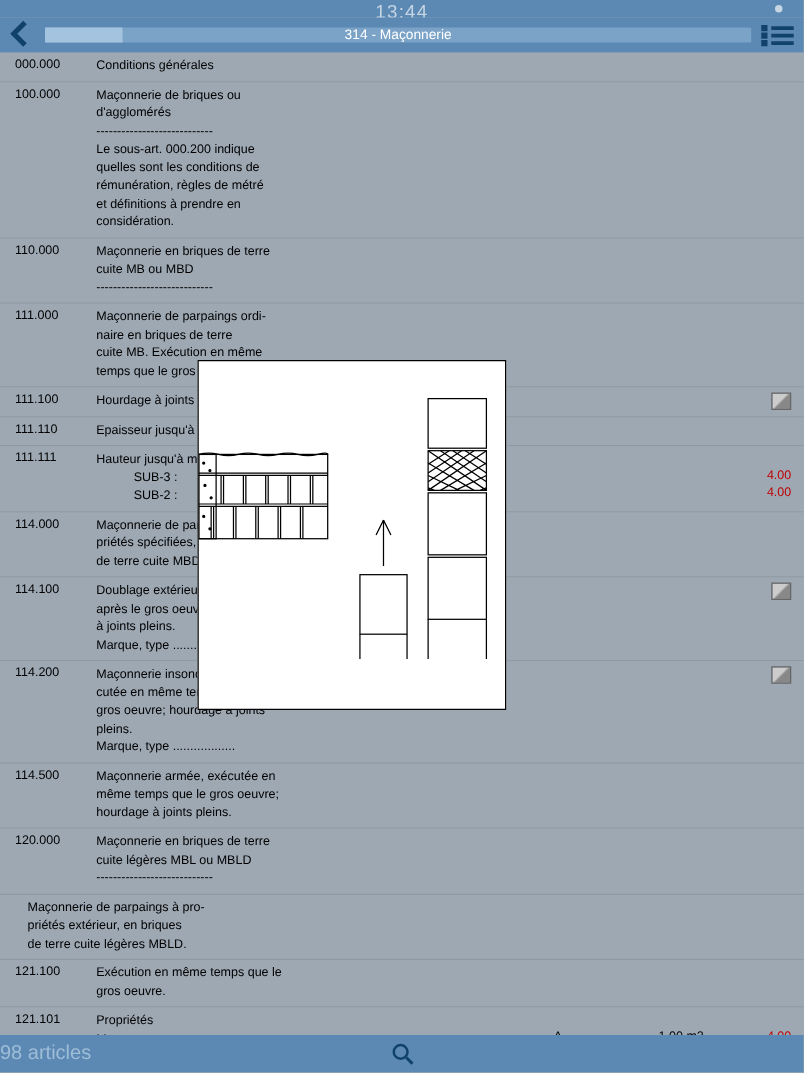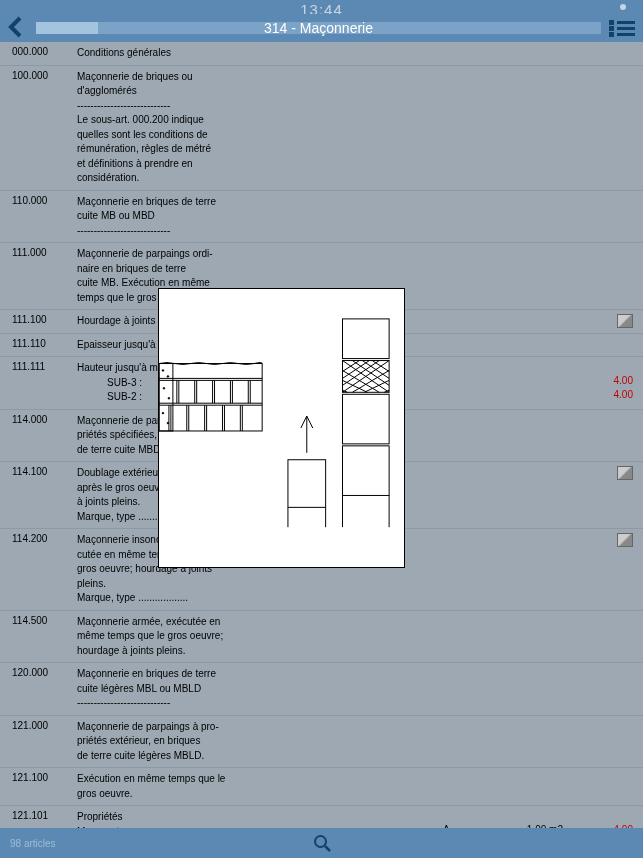--- a/index.html
+++ b/index.html
@@ -7,41 +7,41 @@
   body { background: #9da8b3; color: #000; font-size: 11px; }
 
   .status-bar { height: 14px; background: #5b89b4; position: relative; }
   .status-time { position: absolute; left: 50%; top: 1px; transform: translateX(-50%); font-size: 15px; color: #c6d5e3; letter-spacing: 1px; }
   .status-dot { position: absolute; top: 4px; left: 620px; width: 6px; height: 6px; border-radius: 50%; background: #c6d5e3; }
 
   .header { height: 28px; background: #5b89b4; display: flex; align-items: center; padding: 0 8px; position: relative; }
   .back-btn { width: 20px; height: 24px; color: #11436a; font-size: 24px; line-height: 22px; cursor: pointer; font-weight: bold; }
   .progress-track { flex: 1; height: 12px; background: #7aa3c7; margin: 0 8px; position: relative; border-radius: 1px; }
   .progress-fill { position: absolute; left: 0; top: 0; bottom: 0; width: 11%; background: #a3c3de; }
-  .progress-title { position: absolute; left: 50%; top: 50%; transform: translate(-50%, -50%); color: #fff; font-size: 14px; white-space: nowrap; }
+  .progress-title { position: absolute; left: 50%; top: 50%; transform: translate(-50%, -50%); color: #fff; font-size: 11px; white-space: nowrap; }
   .list-btn { width: 26px; height: 22px; cursor: pointer; display: flex; flex-direction: column; justify-content: space-around; padding: 2px 0; }
   .list-btn span { display: flex; align-items: center; }
   .list-btn span::before { content: ""; width: 5px; height: 5px; background: #11436a; margin-right: 3px; }
   .list-btn span::after { content: ""; flex: 1; height: 3px; background: #11436a; }
 
   .content { height: 786px; overflow: hidden; position: relative; }
   .row { display: flex; border-bottom: 1px solid #8f99a3; padding: 4px 0 4px 12px; font-size: 10px; background: #9da8b3; position: relative; min-height: 20px; }
   .row .code { width: 55px; flex-shrink: 0; }
   .row .text { flex: 1; padding-left: 10px; white-space: pre-line; line-height: 1.45; max-width: 200px; }
   .row .extras { position: absolute; right: 10px; top: 4px; display: flex; align-items: flex-start; gap: 30px; }
   .row .letter { width: 20px; }
   .row .qty { width: 70px; text-align: right; }
   .row .red { color: #c00000; width: 40px; text-align: right; }
   .row .img-icon { width: 16px; height: 14px; border: 1px solid #666; background: linear-gradient(135deg, #ccc 45%, #888 55%); }
   .sub-row { padding-left: 30px; font-size: 10px; display: flex; }
   .sub-row .lbl { width: 60px; }
   .sub-row .dots { letter-spacing: 6px; }
 
   .footer { height: 30px; background: #5b89b4; display: flex; align-items: center; justify-content: center; position: relative; }
-  .footer .count { position: absolute; left: 10px; color: #9fbdd6; font-size: 10px; }
+  .footer .count { position: absolute; left: 0; color: #9fbdd6; font-size: 16px; }
   .search-icon { width: 18px; height: 18px; cursor: pointer; }
 
   
   .overlay { position: absolute; left: 158px; top: 288px; width: 247px; height: 280px; background: #fff; border: 1px solid #000; z-index: 20; }
   .overlay svg { width: 100%; height: 100%; }
 </style>
 </head>
 <body>
 
 <div class="status-bar">
@@ -149,21 +149,20 @@
 même temps que le gros oeuvre;
 hourdage à joints pleins.</div>
     </div>
     <div class="row">
       <div class="code">120.000</div>
       <div class="text">Maçonnerie en briques de terre
 cuite légères MBL ou MBLD
 ----------------------------</div>
     </div>
     <div class="row">
-      <div class="code">121.000</div>
       <div class="text">Maçonnerie de parpaings à pro-
 priétés extérieur, en briques
 de terre cuite légères MBLD.</div>
     </div>
     <div class="row">
       <div class="code">121.100</div>
       <div class="text">Exécution en même temps que le
 gros oeuvre.</div>
     </div>
     <div class="row">

